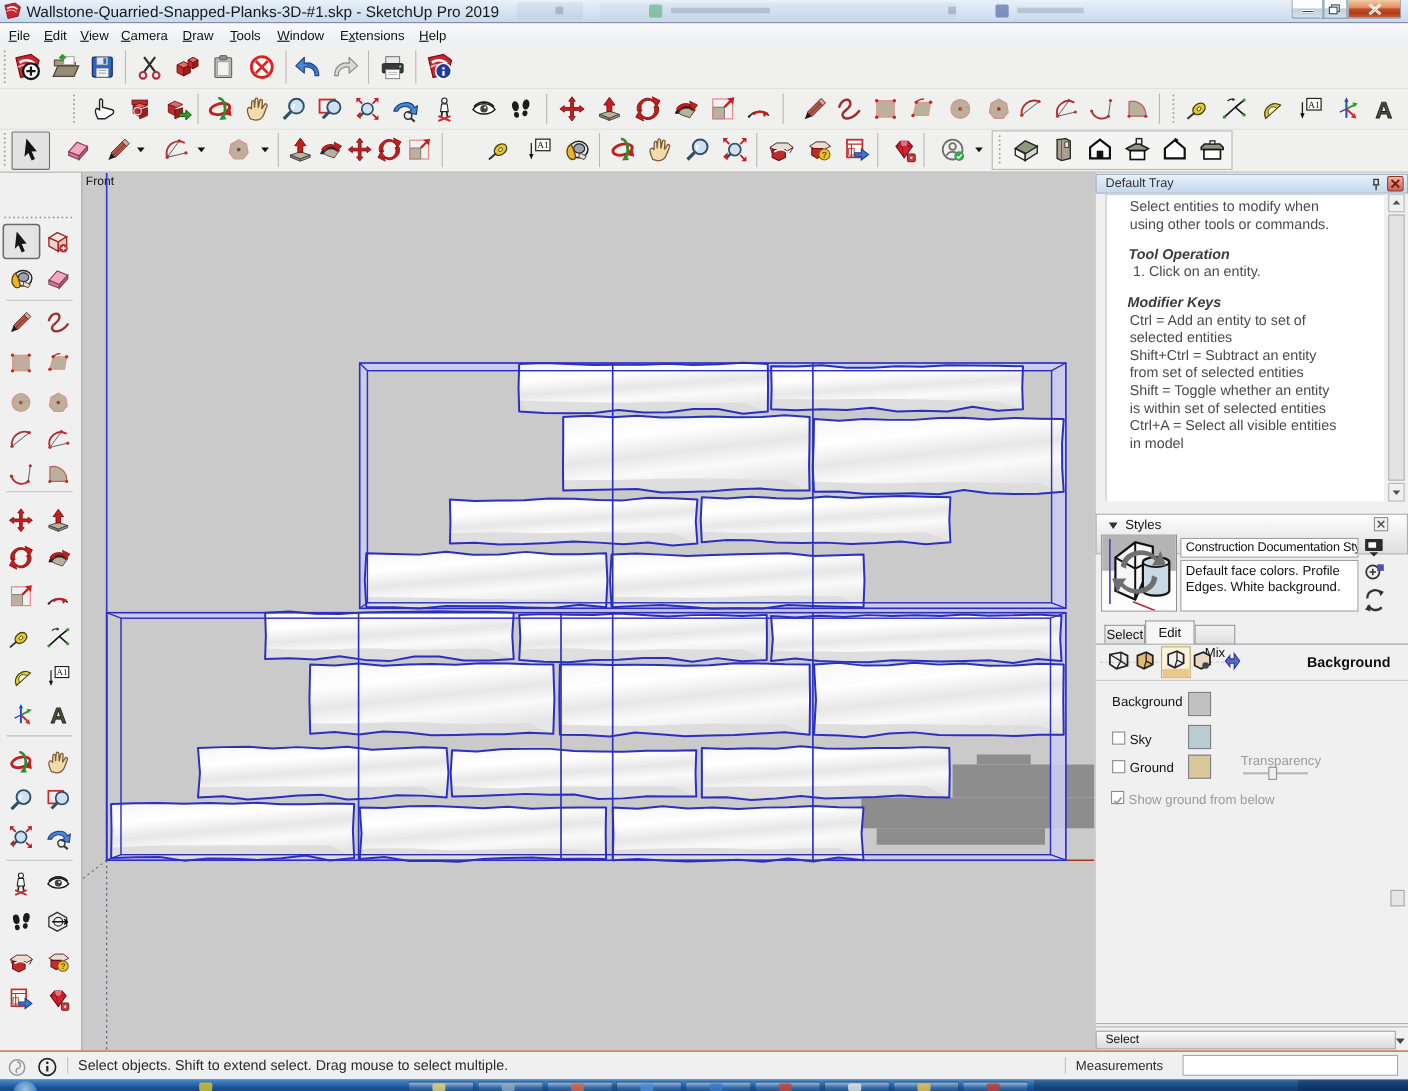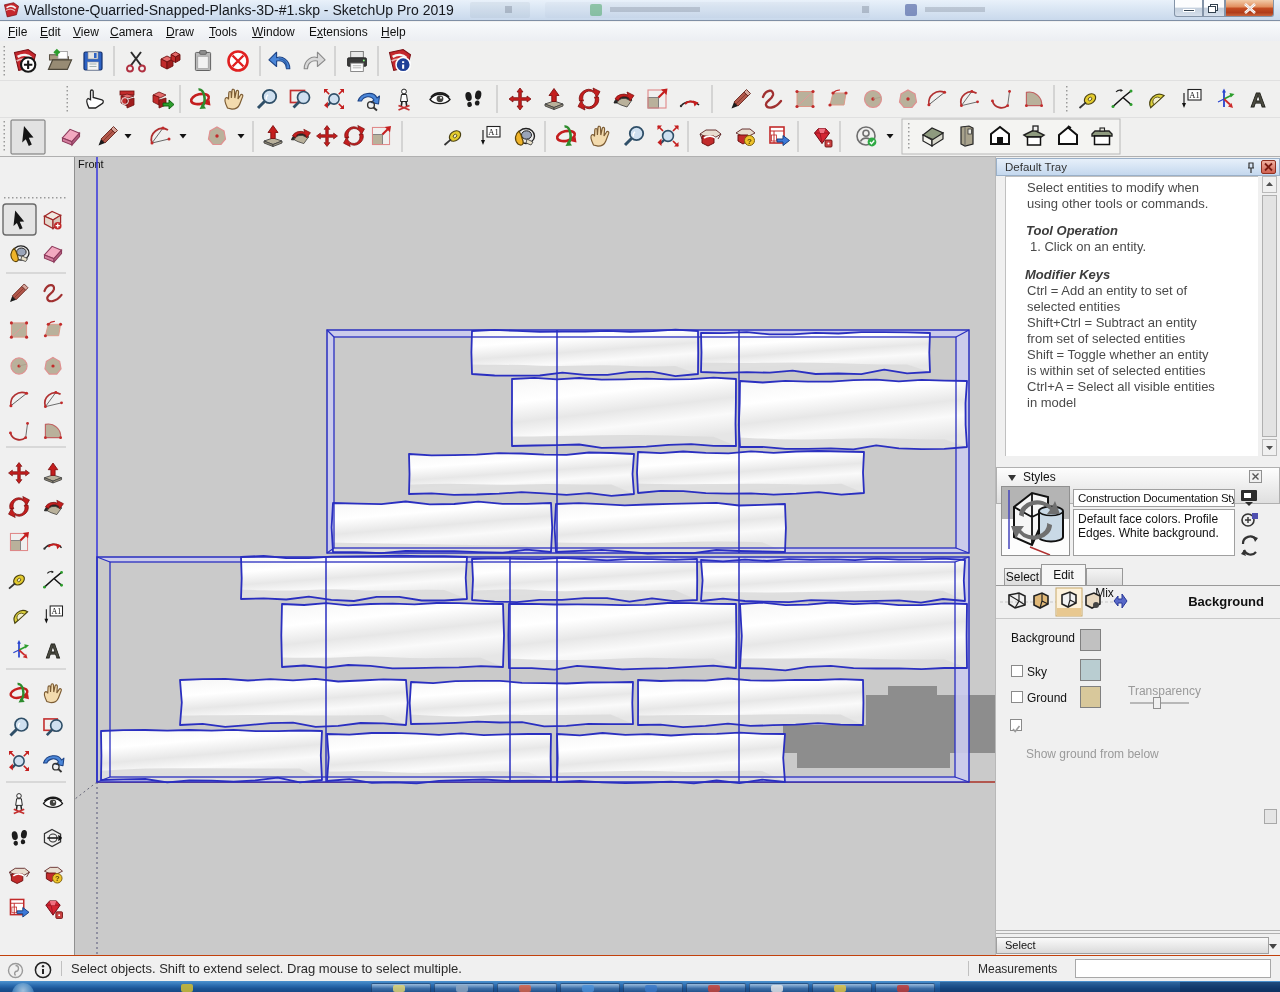--- a/index.html
+++ b/index.html
@@ -955,21 +955,21 @@
 <div class="swatch" style="left:1080px;top:659px;background:#b9cdd1"></div>
 <div class="cb" style="left:1011px;top:691px"></div>
 <div class="lbl" style="left:1027px;top:691px">Ground</div>
 <div class="swatch" style="left:1080px;top:686px;background:#d8c89b"></div>
 <div class="glbl" style="left:1128px;top:684px">Transparency</div>
 <div class="abs" style="left:1130px;top:702px;width:59px;height:2px;background:#b8b8b8"></div>
 <div class="abs" style="left:1153px;top:697px;width:8px;height:12px;background:#f0f0f0;border:1px solid #909090"></div>
 <div class="cb" style="left:1010px;top:719px"><svg width="10" height="10">
         <path d="M2,5 l2.2,2.5 L8.5,2" stroke="#9a9a9a" stroke-width="1.6" fill="none"></path>
       </svg></div>
-<div class="glbl" style="left:1026px;top:747px">Show ground from below</div>
+<div class="glbl" style="left:1026px;top:720px">Show ground from below</div>
 <div class="abs" style="left:996px;top:930px;width:284px;height:1px;background:#b0b0b0"></div>
 <div class="abs" style="left:996px;top:933px;width:284px;height:1px;background:#b0b0b0"></div>
 <div class="abs" id="selectbar">Select</div>
 <svg class="abs" style="left:1268px;top:943px" width="10" height="8" viewBox="0 0 10 8">
       <path d="M1,1 L9,1 L5,6 Z" fill="#444"></path>
     </svg>
 <div class="abs" style="left:1264px;top:809px;width:13px;height:15px;background:#e5e5e5;border:1px solid #a8a8a8"></div>
 <div class="abs" id="statusbar">
   <svg class="abs" style="left:7px;top:6px" width="17" height="17" viewBox="0 0 17 17">
         <circle cx="8.5" cy="8.5" r="7" fill="none" stroke="#9a9a9a" stroke-width="1.4"></circle>

